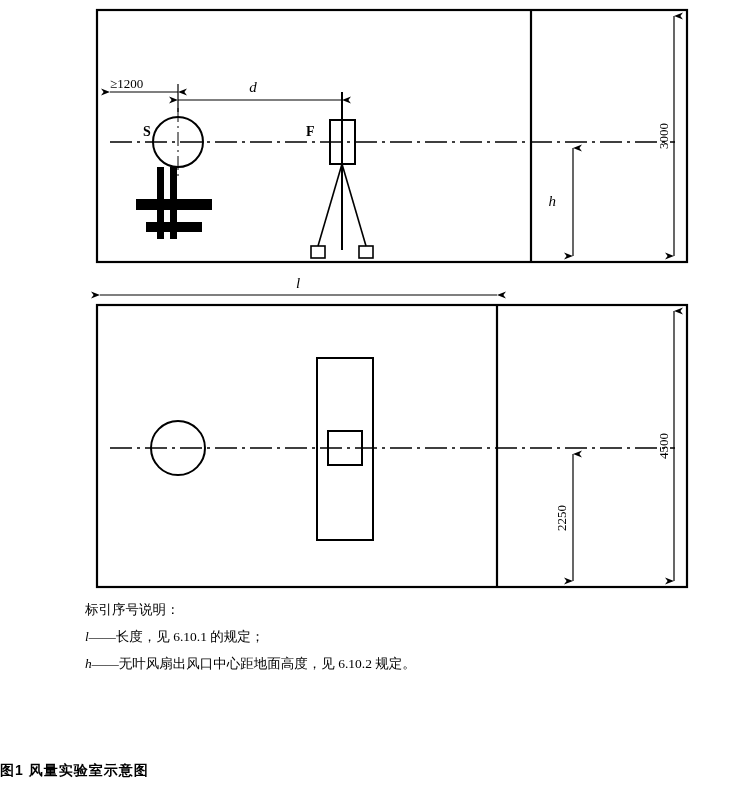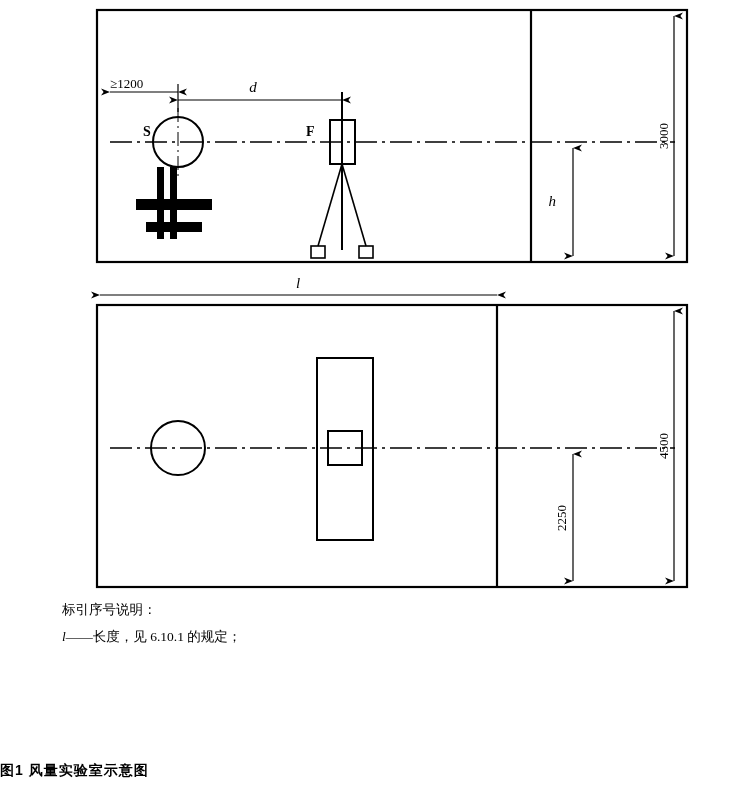--- a/index.html
+++ b/index.html
@@ -25,20 +25,21 @@
   .legend {
     position: absolute;
     left: 62px;
     top: 596px;
     width: 640px;
     font-size: 13.5px;
     line-height: 27px;
   }
   .legend-line {
     white-space: nowrap;
+    margin-left: 23px;
   }
   .legend-line .ital {
     font-style: italic;
   }
   .caption {
     position: absolute;
     left: 0;
     top: 762px;
     width: 733px;
     font-size: 14px;
@@ -130,15 +131,16 @@
 
       <line x1="674" y1="311" x2="674" y2="581" stroke="#000" stroke-width="1.2" marker-start="url(#arrU)" marker-end="url(#arrD)"></line>
       <text x="668" y="446" font-size="13" text-anchor="middle" transform="rotate(-90 668 446)">4500</text>
     </g>
   </svg>
 </div>
 
 <div class="legend">
   <div class="legend-line">标引序号说明：</div>
   <div class="legend-line ital-lead"><span class="ital">l</span>——长度，见 6.10.1 的规定；</div>
+  <div class="legend-line ital-lead"><span class="ital">h</span>——无叶风扇出风口中心距地面高度，见 6.10.2 规定。</div>
 </div>
 
 <div class="caption">图1  风量实验室示意图</div>
 
 </body></html>

